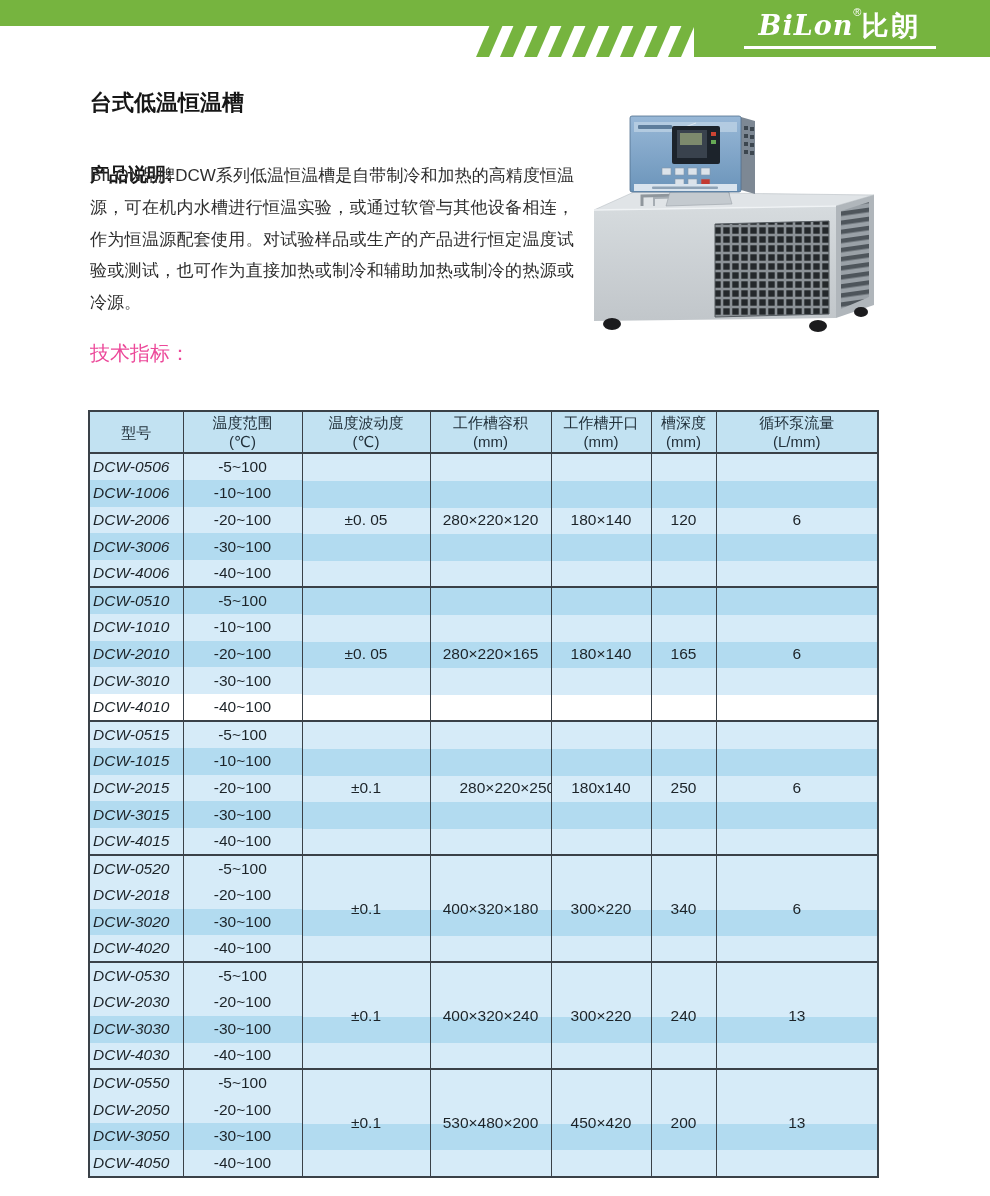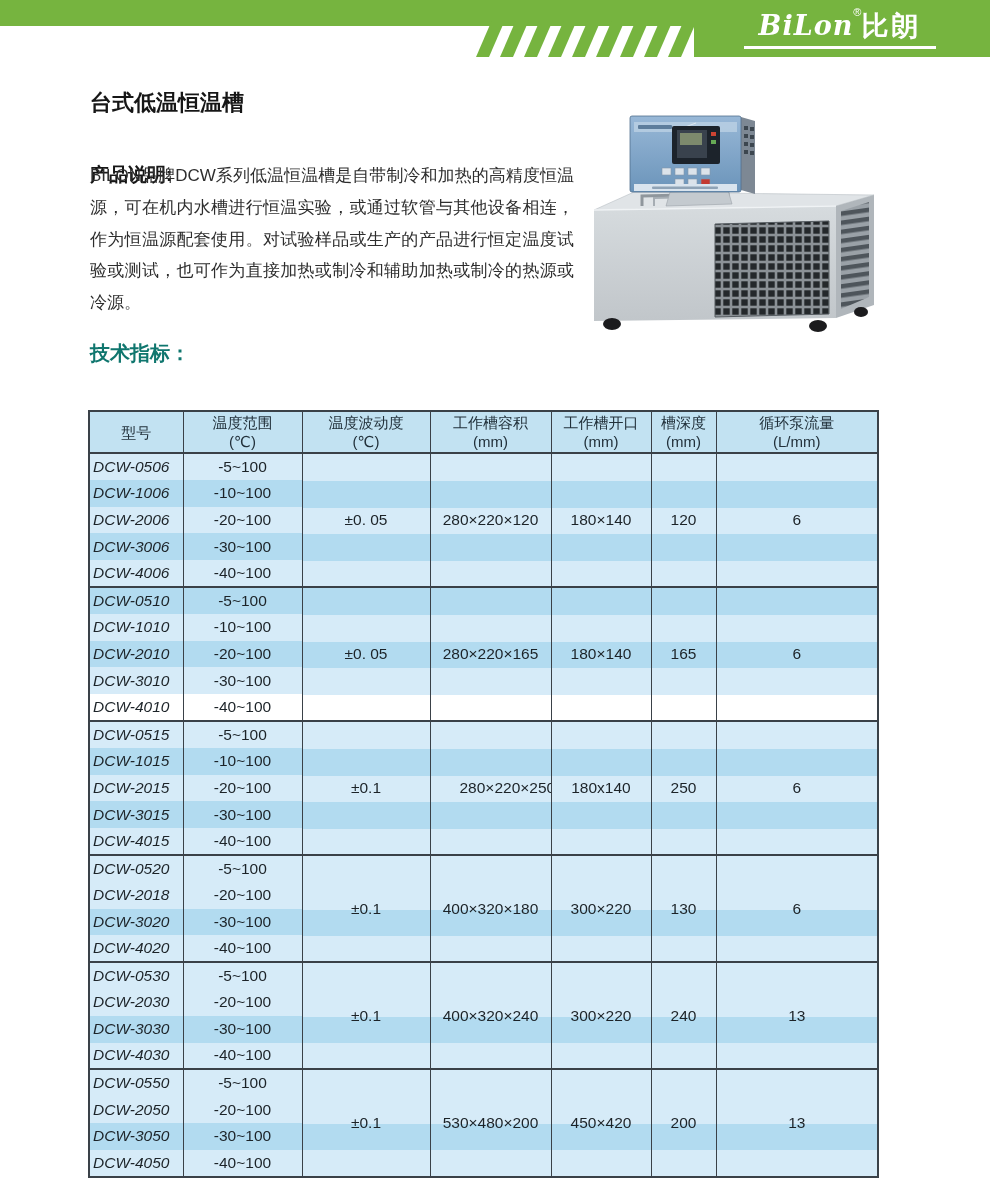--- a/index.html
+++ b/index.html
@@ -23,21 +23,21 @@
   .logo-script{font-family:"DejaVu Serif","Liberation Serif",serif;font-style:italic;
         font-weight:bold;font-size:27px;color:#ffffff;letter-spacing:1px;}
   .logo-reg{font-size:11px;color:#ffffff;vertical-align:top;position:relative;top:-2px;}
   .logo-cn{font-size:27px;font-weight:bold;color:#ffffff;letter-spacing:3px;}
 
   
   .page-title{position:absolute;left:90px;top:88px;font-size:22px;font-weight:bold;color:#161616;}
   .desc-heading{position:absolute;left:90px;top:130px;font-size:19px;font-weight:bold;color:#161616;margin-top:32px;}
   .description{position:absolute;left:90px;top:160px;width:484px;font-size:17px;
         line-height:31.8px;text-align:justify;color:#2e2e2e;}
-  .tech-heading{position:absolute;left:90px;top:340px;font-size:20px;font-weight:bold;color:#0f766e;}
+  .tech-heading{position:absolute;left:90px;top:340px;font-size:20px;font-weight:normal;color:#ec4899;}
 
   
   .product-photo{position:absolute;left:578px;top:100px;width:400px;height:240px;}
 
   
   .spec-table{position:absolute;left:88px;top:410px;width:789px;border-collapse:collapse;
         table-layout:fixed;border:2px solid var(--border);}
   .spec-table th,.spec-table td{border-left:1px solid var(--border);border-right:1px solid var(--border);
         overflow:hidden;}
   .spec-table thead th{background:var(--hdr-bg);height:42px;font-size:15px;font-weight:normal;
@@ -257,21 +257,21 @@
           <td class="range-cell r-L">-40~100</td>
         </tr>
       </tbody>
       <tbody>
         <tr>
           <td class="model-cell r-L">DCW-0520</td>
           <td class="range-cell r-L">-5~100</td>
           <td class="spec-cell" rowspan="4" style="background: linear-gradient(rgb(214, 235, 248) 0px, rgb(214, 235, 248) 26.8px, rgb(214, 235, 248) 26.8px, rgb(214, 235, 248) 53.6px, rgb(178, 219, 240) 53.6px, rgb(178, 219, 240) 80.4px, rgb(214, 235, 248) 80.4px, rgb(214, 235, 248) 107.2px);">±0.1</td>
           <td class="spec-cell" rowspan="4" style="background: linear-gradient(rgb(214, 235, 248) 0px, rgb(214, 235, 248) 26.8px, rgb(214, 235, 248) 26.8px, rgb(214, 235, 248) 53.6px, rgb(178, 219, 240) 53.6px, rgb(178, 219, 240) 80.4px, rgb(214, 235, 248) 80.4px, rgb(214, 235, 248) 107.2px);">400×320×180</td>
           <td class="spec-cell" rowspan="4" style="background: linear-gradient(rgb(214, 235, 248) 0px, rgb(214, 235, 248) 26.8px, rgb(214, 235, 248) 26.8px, rgb(214, 235, 248) 53.6px, rgb(178, 219, 240) 53.6px, rgb(178, 219, 240) 80.4px, rgb(214, 235, 248) 80.4px, rgb(214, 235, 248) 107.2px);">300×220</td>
-          <td class="spec-cell" rowspan="4" style="background: linear-gradient(rgb(214, 235, 248) 0px, rgb(214, 235, 248) 26.8px, rgb(214, 235, 248) 26.8px, rgb(214, 235, 248) 53.6px, rgb(178, 219, 240) 53.6px, rgb(178, 219, 240) 80.4px, rgb(214, 235, 248) 80.4px, rgb(214, 235, 248) 107.2px);">130</td>
+          <td class="spec-cell" rowspan="4" style="background: linear-gradient(rgb(214, 235, 248) 0px, rgb(214, 235, 248) 26.8px, rgb(214, 235, 248) 26.8px, rgb(214, 235, 248) 53.6px, rgb(178, 219, 240) 53.6px, rgb(178, 219, 240) 80.4px, rgb(214, 235, 248) 80.4px, rgb(214, 235, 248) 107.2px);">340</td>
           <td class="spec-cell" rowspan="4" style="background: linear-gradient(rgb(214, 235, 248) 0px, rgb(214, 235, 248) 26.8px, rgb(214, 235, 248) 26.8px, rgb(214, 235, 248) 53.6px, rgb(178, 219, 240) 53.6px, rgb(178, 219, 240) 80.4px, rgb(214, 235, 248) 80.4px, rgb(214, 235, 248) 107.2px);">6</td>
         </tr>
         <tr>
           <td class="model-cell r-L">DCW-2018</td>
           <td class="range-cell r-L">-20~100</td>
         </tr>
         <tr>
           <td class="model-cell r-D">DCW-3020</td>
           <td class="range-cell r-D">-30~100</td>
         </tr>

